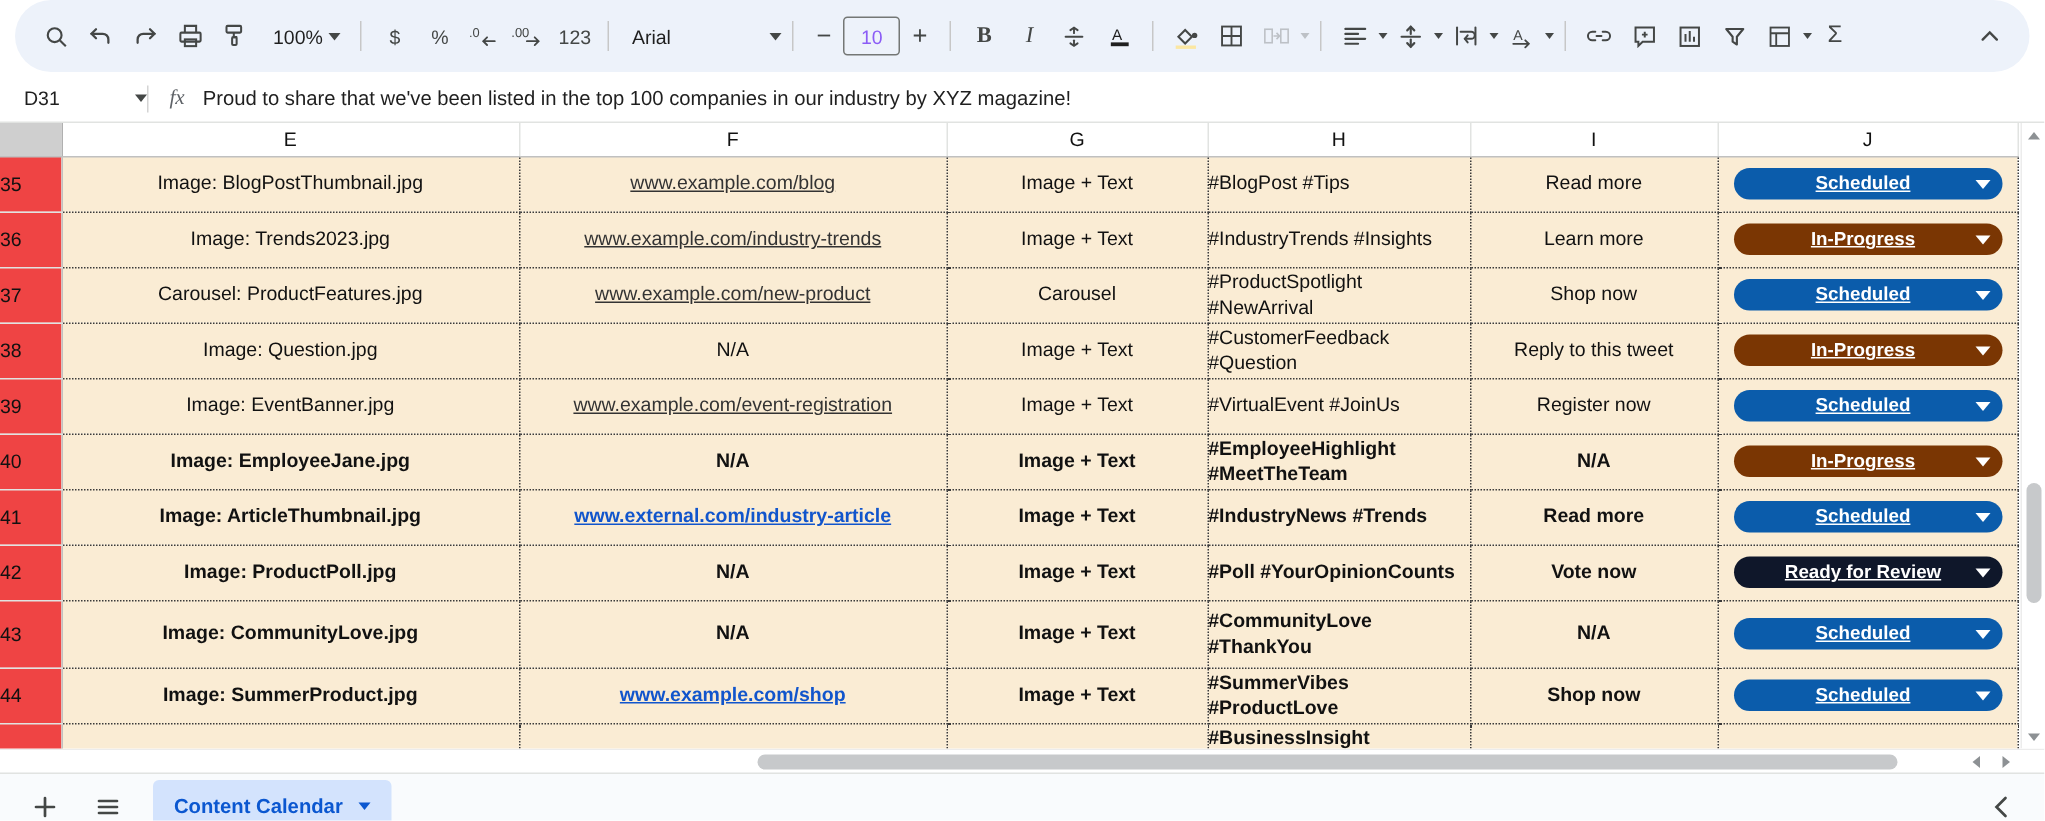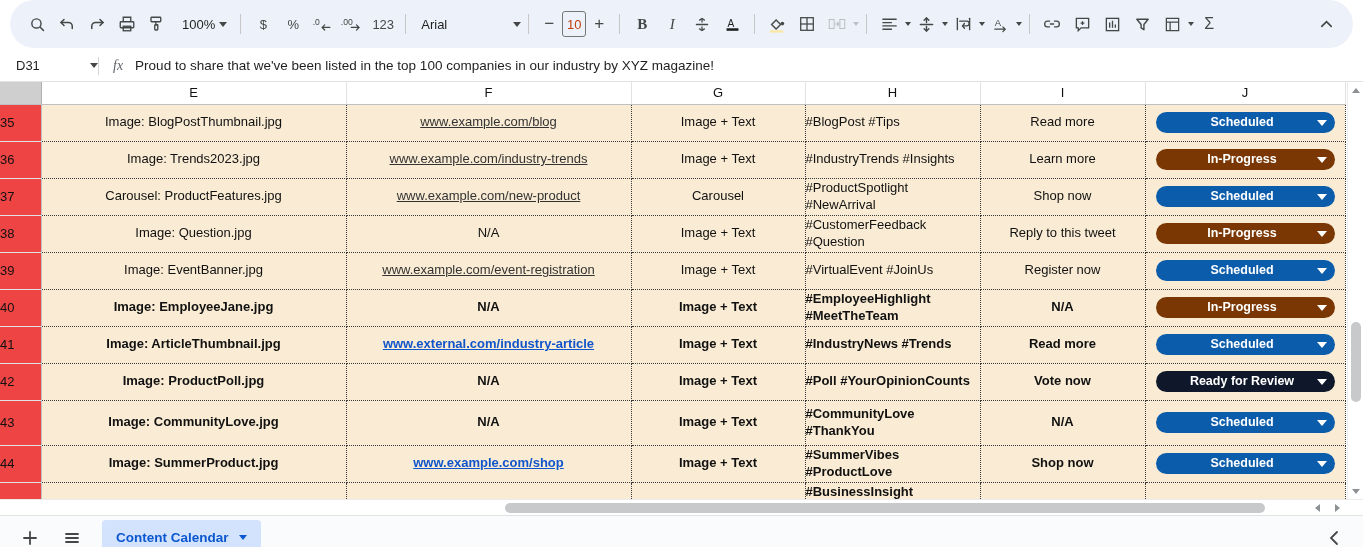--- a/index.html
+++ b/index.html
@@ -48,23 +48,23 @@
   .tb-font {
     display:flex; align-items:center; font-size:13px; color:#1f1f1f;
     height:30px; width: 108px; padding-left:8px; position:relative;
   }
   .tb-font .cap { flex:1; }
   .caret {
     width:0;height:0;border-left:4px solid transparent;
     border-right:4px solid transparent;border-top:5px solid #444746;
   }
   .fontsize-box {
-    width:24px;height:26px;border:1px solid #747775;border-radius:3px;
+    width:38px;height:26px;border:1px solid #747775;border-radius:3px;
     display:flex;align-items:center;justify-content:center;
-    font-size:13px;color:#c2410c;background:#edf2fa;
+    font-size:13px;color:#8b5cf6;background:#edf2fa;
   }
   .tb-pm { font-size:17px; color:#444746; width:26px; text-align:center;}
   .bold-i { font-weight:bold; font-size:15px; font-family:"Liberation Serif",serif;}
   .ital-i { font-style:italic; font-size:15px; font-family:"Liberation Serif",serif;}
   .tb-spacer { flex: 1 1 auto; }
   .mini-caret {
     width:0;height:0;border-left:3.5px solid transparent;
     border-right:3.5px solid transparent;border-top:4.5px solid #444746;
     margin-left:1px;
   }
@@ -151,20 +151,21 @@
     display: flex; align-items: center;
     height: 21px;
     border-radius: 11px;
     margin: 0 10px;
     padding: 0 8px 0 0;
     position: relative;
     justify-content: center;
     font-size: 12.5px;
     font-weight: bold;
     color: #fff;
+    text-decoration: underline;
   }
   .chip .ctxt { flex: 1; text-align: center; padding-left: 12px;}
   .chip .carw {
     width:0;height:0;border-left:5px solid transparent;
     border-right:5px solid transparent;border-top:6px solid #fff;
     flex: 0 0 auto;
   }
 
   
   .vscroll {

